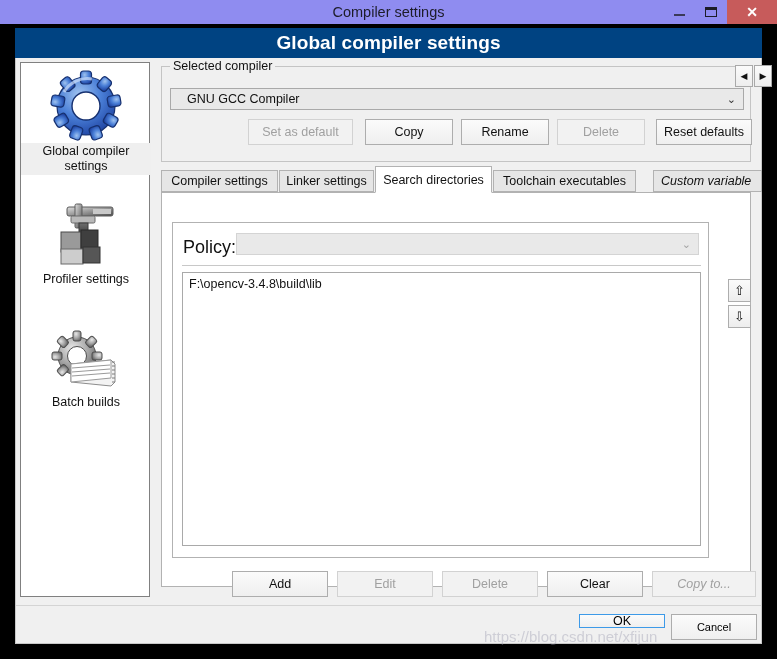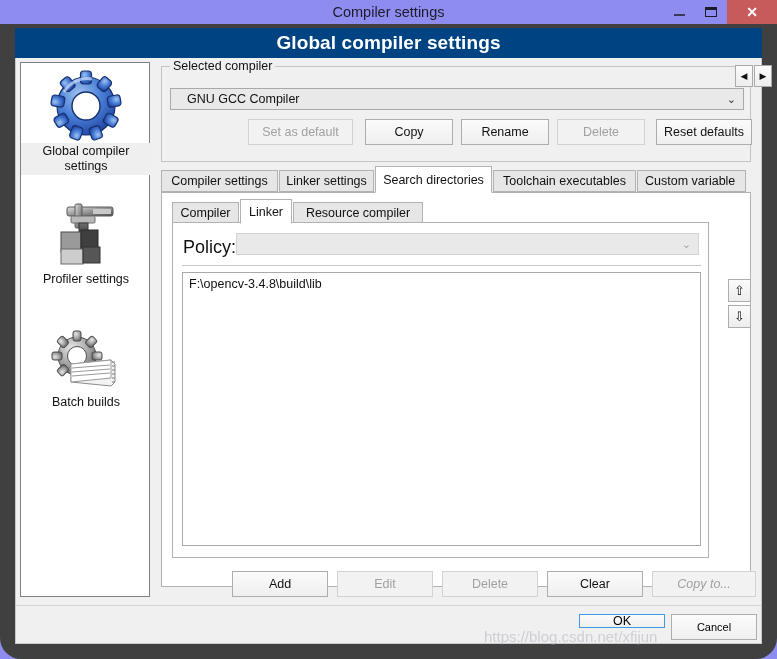--- a/index.html
+++ b/index.html
@@ -9,22 +9,21 @@
     overflow: hidden;
     font-family: "Liberation Sans", sans-serif;
     font-size: 12.5px;
     color: #000;
   }
   body { background: #8f8cf0; }
 
   
   #window {
     position: absolute; left: 0; top: 0; width: 777px; height: 659px;
-    background: #404040;
-    border-radius: 21px;
+    background: #000000;
   }
   #titlebar {
     position: absolute; left: 0; top: 0; width: 777px; height: 24px;
     background: #8f8cf0;
   }
   #title-text {
     position: absolute; left: 0; top: 0; width: 777px; height: 24px;
     text-align: center; line-height: 24px;
     font-size: 14.5px; color: #1c1c28;
   }
@@ -149,21 +148,21 @@
   .tab.active {
     top: 0; height: 27px;
     background: #ffffff;
     border-bottom-color: #ffffff;
     z-index: 5;
   }
   #t0 { left: 0px;   width: 117px; }
   #t1 { left: 118px; width: 95px;  }
   #t2 { left: 214px; width: 117px; }
   #t3 { left: 332px; width: 143px; }
-  #t4 { left: 476px; width: 109px; overflow:hidden; justify-content:flex-start; }
+  #t4 { left: 492px; width: 109px; overflow:hidden; justify-content:flex-start;font-style:italic; }
   .tabscroll {
     position: absolute; top: 3px; width: 18px; height: 22px;
     background: linear-gradient(#fbfbfb,#ededed);
     border: 1px solid #a9a9a9;
     display:flex; align-items:center; justify-content:center;
     font-size: 9px; color:#111;
   }
   #ts-l { left: 575px; }
   #ts-r { left: 574px; }
 
@@ -409,25 +408,20 @@
         <div class="tab" id="t1">Linker settings</div>
         <div class="tab active" id="t2">Search directories</div>
         <div class="tab" id="t3">Toolchain executables</div>
         <div class="tab" id="t4">Custom variable</div>
       </div>
       <div class="tabscroll" id="ts-l" style="left:578px;">◀</div>
       <div class="tabscroll" id="ts-r" style="left:597px;">▶</div>
 
       <div id="tabpage">
 
-        <div id="subtabbar">
-          <div class="subtab" id="s0">Compiler</div>
-          <div class="subtab active" id="s1">Linker</div>
-          <div class="subtab" id="s2">Resource compiler</div>
-        </div>
 
         <div id="subpage">
           <div id="policy-label">Policy:</div>
           <div id="policy-combo">
             <span class="caret">⌄</span>
           </div>
           <div id="hr"></div>
           <div id="listbox">
             <div class="list-row">F:\opencv-3.4.8\build\lib</div>
           </div>

